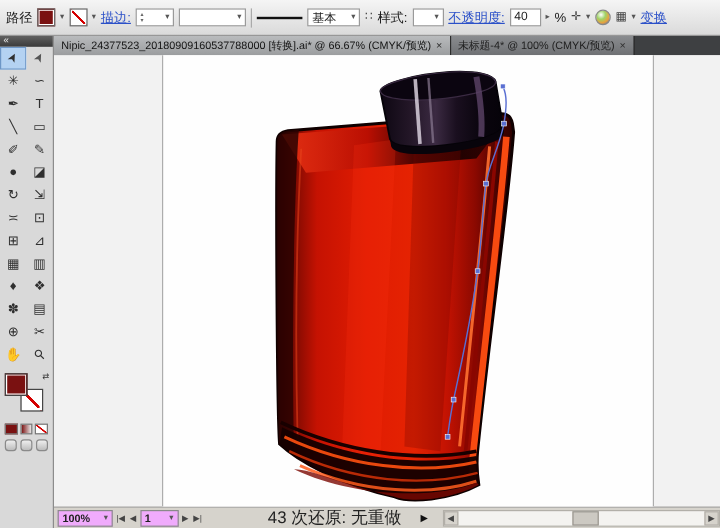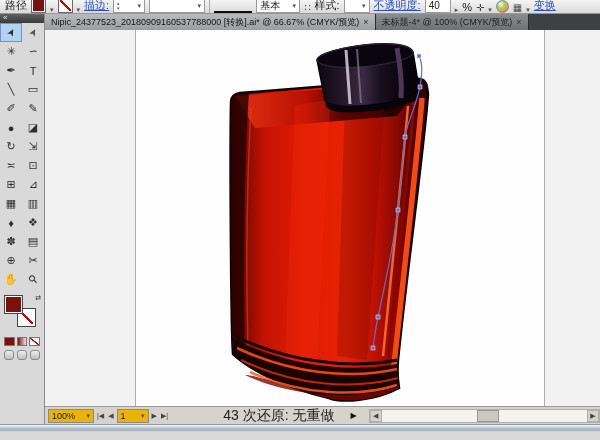--- a/index.html
+++ b/index.html
@@ -1,20 +1,20 @@
 <!DOCTYPE html>
 <html><head>
 <meta charset="utf-8">
 <style>
   * { margin:0; padding:0; box-sizing:border-box; }
   html,body { width:600px; height:440px; overflow:hidden; }
   body { font-family:"Liberation Sans","DejaVu Sans",sans-serif; background:#d8d8d8; position:relative; }
 
   
-  .options-bar { height:14px; display:flex; align-items:flex-end; gap:4px; padding:0 5px;
+  .options-bar { height:30px; display:flex; align-items:center; gap:4px; padding:0 5px;
     background:linear-gradient(#f5f5f5,#dadada); border-bottom:1px solid #979797; font-size:11px; color:#1c1c1c; }
   .ob-label { white-space:nowrap; }
   .ob-link { color:#2b50c8; text-decoration:underline; white-space:nowrap; cursor:pointer; }
   .swatch { width:15px; height:15px; border:1px solid #6a6a6a; background:#7a1111; box-shadow:inset 0 0 0 1px #fff; }
   .swatch.none { background:linear-gradient(to top right,#fff 45%,#d40000 46%,#d40000 54%,#fff 55%); }
   .dd { font-size:7px; color:#555; line-height:1; }
   .obox { background:#fff; border:1px solid #9a9a9a; height:15px; display:flex; align-items:center;
     gap:2px; padding:0 3px; font-size:10px; color:#222; }
   .spin { display:flex; flex-direction:column; font-size:5px; color:#666; line-height:1; }
   .line-preview { width:38px; height:2px; background:#111; }
@@ -68,22 +68,22 @@
   .wm1 { font-size:32px; font-weight:bold; letter-spacing:1px; color:rgba(255,255,255,.95);
     -webkit-text-stroke:1px #c6c6c6; text-shadow:0 0 1px #bbb; line-height:1.05; white-space:nowrap; }
   .wm-box { display:inline-block; border:3px solid rgba(255,255,255,.95); outline:1px solid #c6c6c6;
     font-size:25px; line-height:1.1; padding:0 1px; vertical-align:2px; }
   .wm2 { font-size:13px; font-weight:bold; letter-spacing:2px; color:rgba(255,255,255,.95);
     -webkit-text-stroke:0.7px #c2c2c2; text-shadow:0 0 1px #bbb; margin-top:1px; white-space:nowrap; }
 
   
   .status-bar { height:18px; background:#d6d3cc; border-top:1px solid #9a9a9a; display:flex;
     align-items:center; font-size:10px; color:#222; padding-left:3px; gap:2px; }
-  .xbox { background:#eab308; border:1px solid #8a8a8a; height:14px; display:flex; align-items:center;
-    padding:0 3px; gap:3px; font-size:9px; }
+  .xbox { background:#f0abfc; border:1px solid #8a8a8a; height:14px; display:flex; align-items:center;
+    padding:0 3px; gap:3px; font-size:9px;font-weight:bold; }
   .nav-btn { font-size:7px; color:#444; padding:0 1px; }
   .undo-panel { margin-left:52px; white-space:nowrap; font-size:14px; }
   .flyout { margin-left:14px; font-size:8px; color:#111; }
   .hscroll { margin-left:10px; flex:1; height:14px; border:1px solid #b2afa8; background:#f4f3f0;
     position:relative; display:flex; align-items:center; }
   .hs-arrow { width:12px; height:12px; font-size:7px; color:#444; display:flex; align-items:center;
     justify-content:center; background:#d6d3cc; border:1px solid #b2afa8; }
   .hs-arrow.right { position:absolute; right:0; }
   .hs-thumb { position:absolute; left:47%; width:22px; height:12px; background:#ccc9c2; border:1px solid #9a978f; }
 

